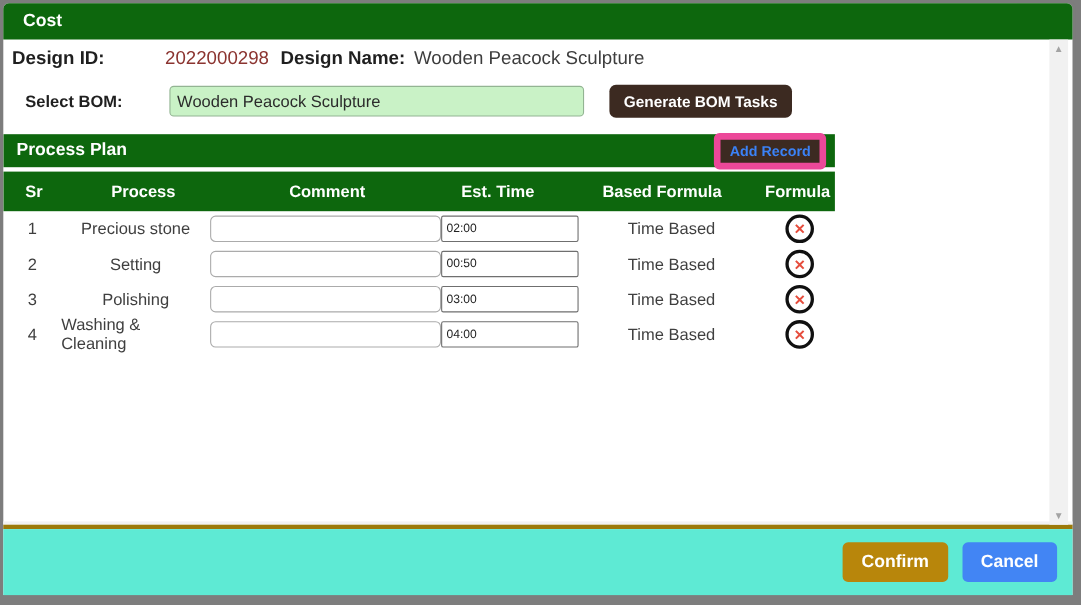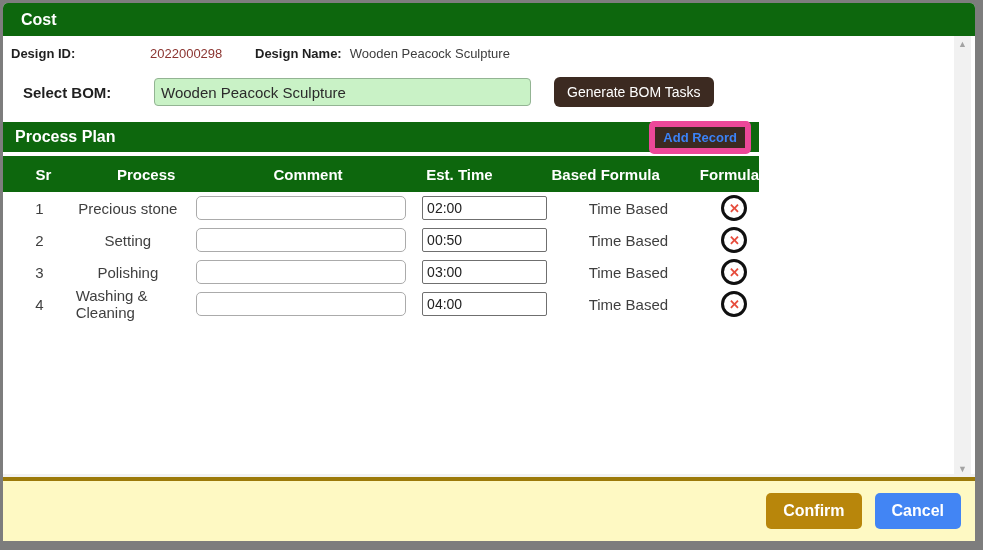--- a/index.html
+++ b/index.html
@@ -21,74 +21,74 @@
   .task-header{
     height:33px;background:var(--green);
     border-radius:5px 5px 0 0;
     display:flex;align-items:center;
     padding-left:18px;flex:0 0 auto;
   }
   .task-header .title{color:#fff;font-weight:bold;font-size:16px;}
   
   .content{position:relative;height:438px;flex:0 0 auto;overflow:hidden;}
   .info-row{
-    display:flex;align-items:center;height:34px;padding-left:8px;font-size:13px;color:#1f1f1f;
+    display:flex;align-items:center;height:34px;padding-left:8px;font-size:17px;color:#1f1f1f;
   }
   .lbl{font-weight:bold;color:#1f1f1f;}
   .lbl-design-id{width:139px;}
   .val-design-id{color:var(--maroon);font-weight:normal;width:88px;margin-right:17px;}
   .lbl-design-name{margin-right:8px;}
   .val-design-name{color:#3d3d3d;font-weight:normal;}
   .bom-row{display:flex;align-items:center;height:44px;padding-left:20px;font-size:15px;}
   .lbl-bom{width:131px;}
   .bom-input{
     box-sizing:border-box;width:377px;height:28px;
     background:var(--bom-bg);border:1px solid var(--bom-border);
     border-radius:4px;padding:0 6px;font-size:15px;color:#2b2b2b;
     font-family:"Liberation Sans",sans-serif;
   }
   .gen-btn{
     margin-left:23px;background:var(--brown);color:#fff;border:none;
-    border-radius:6px;font-weight:normal;font-size:14px;
+    border-radius:6px;font-weight:bold;font-size:14px;
     padding:7px 13px;cursor:pointer;font-family:"Liberation Sans",sans-serif;
   }
   
   .pp-section{margin-top:8px;width:756px;}
   .pp-header{
     height:30px;background:var(--green);
     display:flex;align-items:center;justify-content:space-between;
     padding:0 8px 0 12px;box-sizing:border-box;
   }
   .pp-title{color:#fff;font-weight:bold;font-size:16px;}
   .add-btn{
     background:var(--brown);color:#3b82f6;border:6px solid #ec4899;
     border-radius:5px;font-weight:bold;font-size:13px;
     padding:3px 8px;cursor:pointer;font-family:"Liberation Sans",sans-serif;
   }
   .pp-cols{
     display:flex;align-items:center;background:var(--green);
     height:36px;margin-top:4px;color:#fff;font-weight:bold;font-size:15px;
   }
-  .col{display:flex;align-items:center;justify-content:center;box-sizing:border-box;margin-left:16px;}
+  .col{display:flex;align-items:center;justify-content:center;box-sizing:border-box;}
   .c-sr{width:70px;}
   .c-process{width:180px;}
   .c-comment{width:240px;}
   .c-est{width:150px;}
   .c-cost{width:225px;}
   .c-action{width:85px;}
   .pp-row{display:flex;align-items:center;height:32px;font-size:15px;color:#3f3f3f;}
   .comment-input{
     box-sizing:border-box;width:210px;height:24px;
     border:1px solid #ababab;border-radius:5px;padding:0 5px;
     font-size:14px;font-family:"Liberation Sans",sans-serif;
   }
   .est-input{
     box-sizing:border-box;width:125px;height:24px;
     border:1px solid #6f6f6f;border-radius:2px;padding:0 4px;
-    font-size:14px;color:#222;font-family:"Liberation Sans",sans-serif;
+    font-size:11px;color:#222;font-family:"Liberation Sans",sans-serif;
   }
   .del-btn{
     width:20px;height:20px;border:3px solid #101010;border-radius:50%;
     background:#fff;display:flex;align-items:center;justify-content:center;
     cursor:pointer;
   }
   .del-x{color:var(--red-x);font-weight:bold;font-size:13px;line-height:1;}
   
   .vscroll{
     position:absolute;top:33px;right:4px;width:17px;height:441px;
@@ -96,21 +96,21 @@
     justify-content:space-between;align-items:center;z-index:5;
   }
   .scroll-arrow{
     color:#a3a3a3;font-size:9px;line-height:16px;width:100%;text-align:center;
     cursor:pointer;user-select:none;
   }
   
   .pre-divider{height:3px;background:#f2f2f2;flex:0 0 auto;}
   .divider{height:4px;background:var(--divider);flex:0 0 auto;}
   .footer{
-    height:57px;background:#fef9c3;display:flex;align-items:center;
+    height:57px;background:#5eead4;display:flex;align-items:center;
     justify-content:flex-end;gap:13px;padding-right:14px;flex:1 1 auto;
   }
   .confirm-btn,.cancel-btn{
     border:none;border-radius:5px;color:#fff;font-weight:bold;font-size:16px;
     padding:9px 17px;cursor:pointer;font-family:"Liberation Sans",sans-serif;
   }
   .confirm-btn{background:var(--gold);}
   .cancel-btn{background:var(--blue);}
 </style>
 </head>

